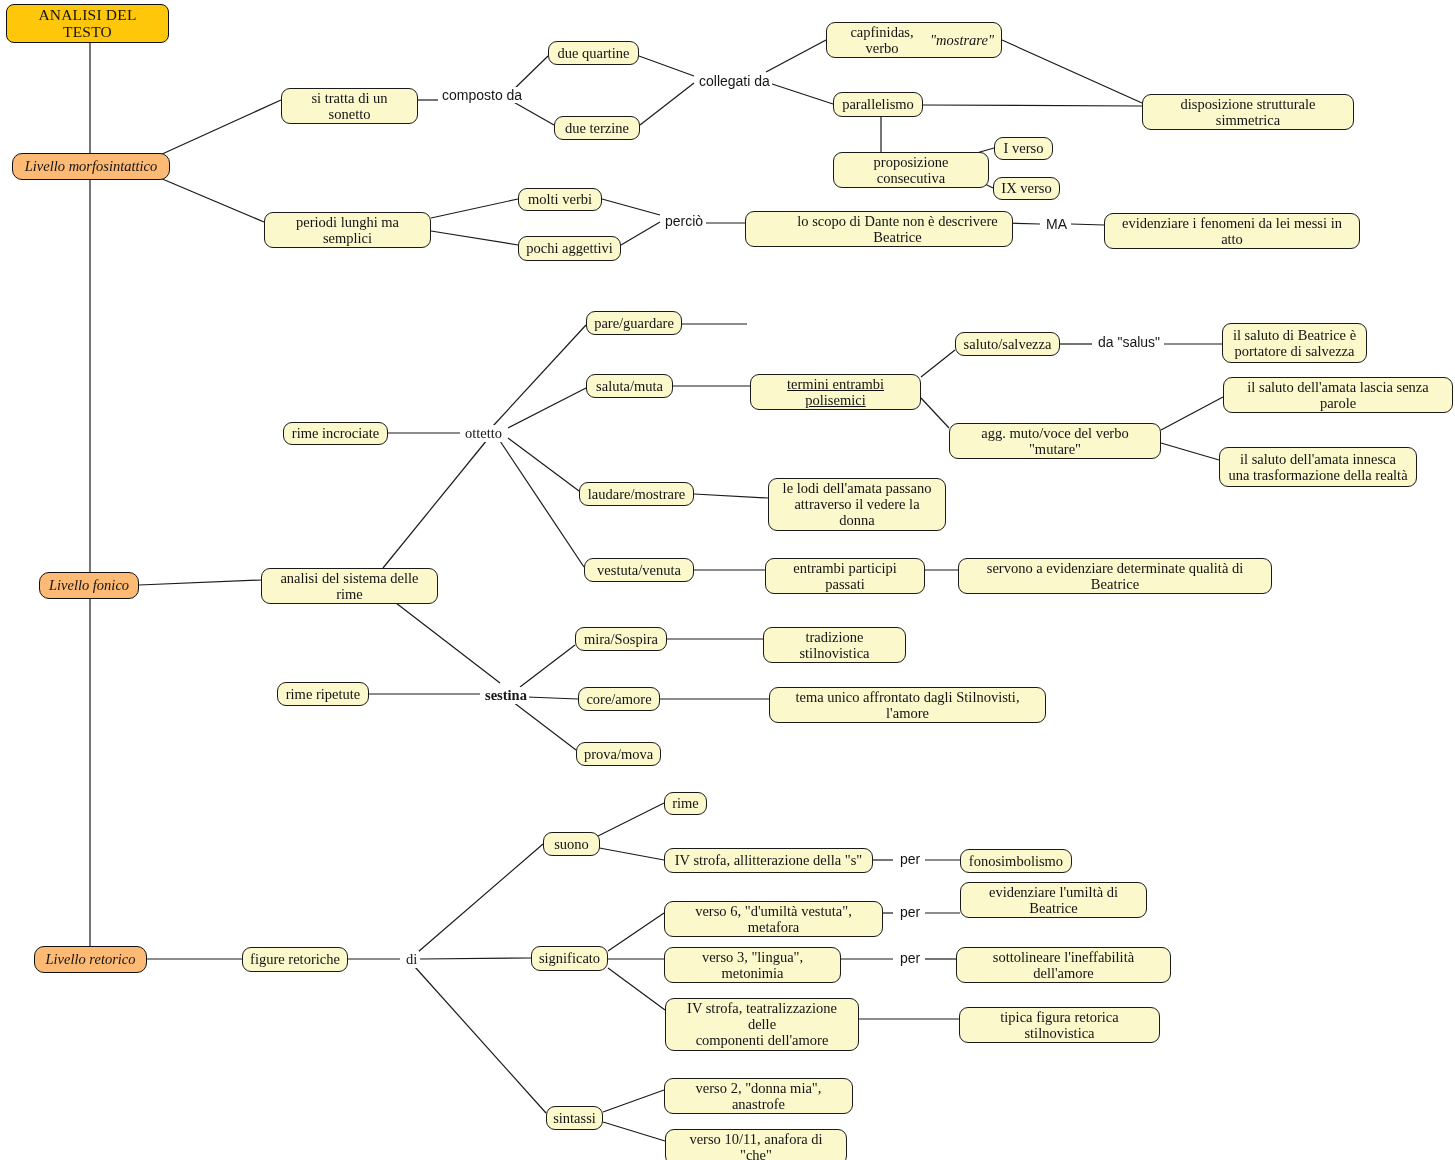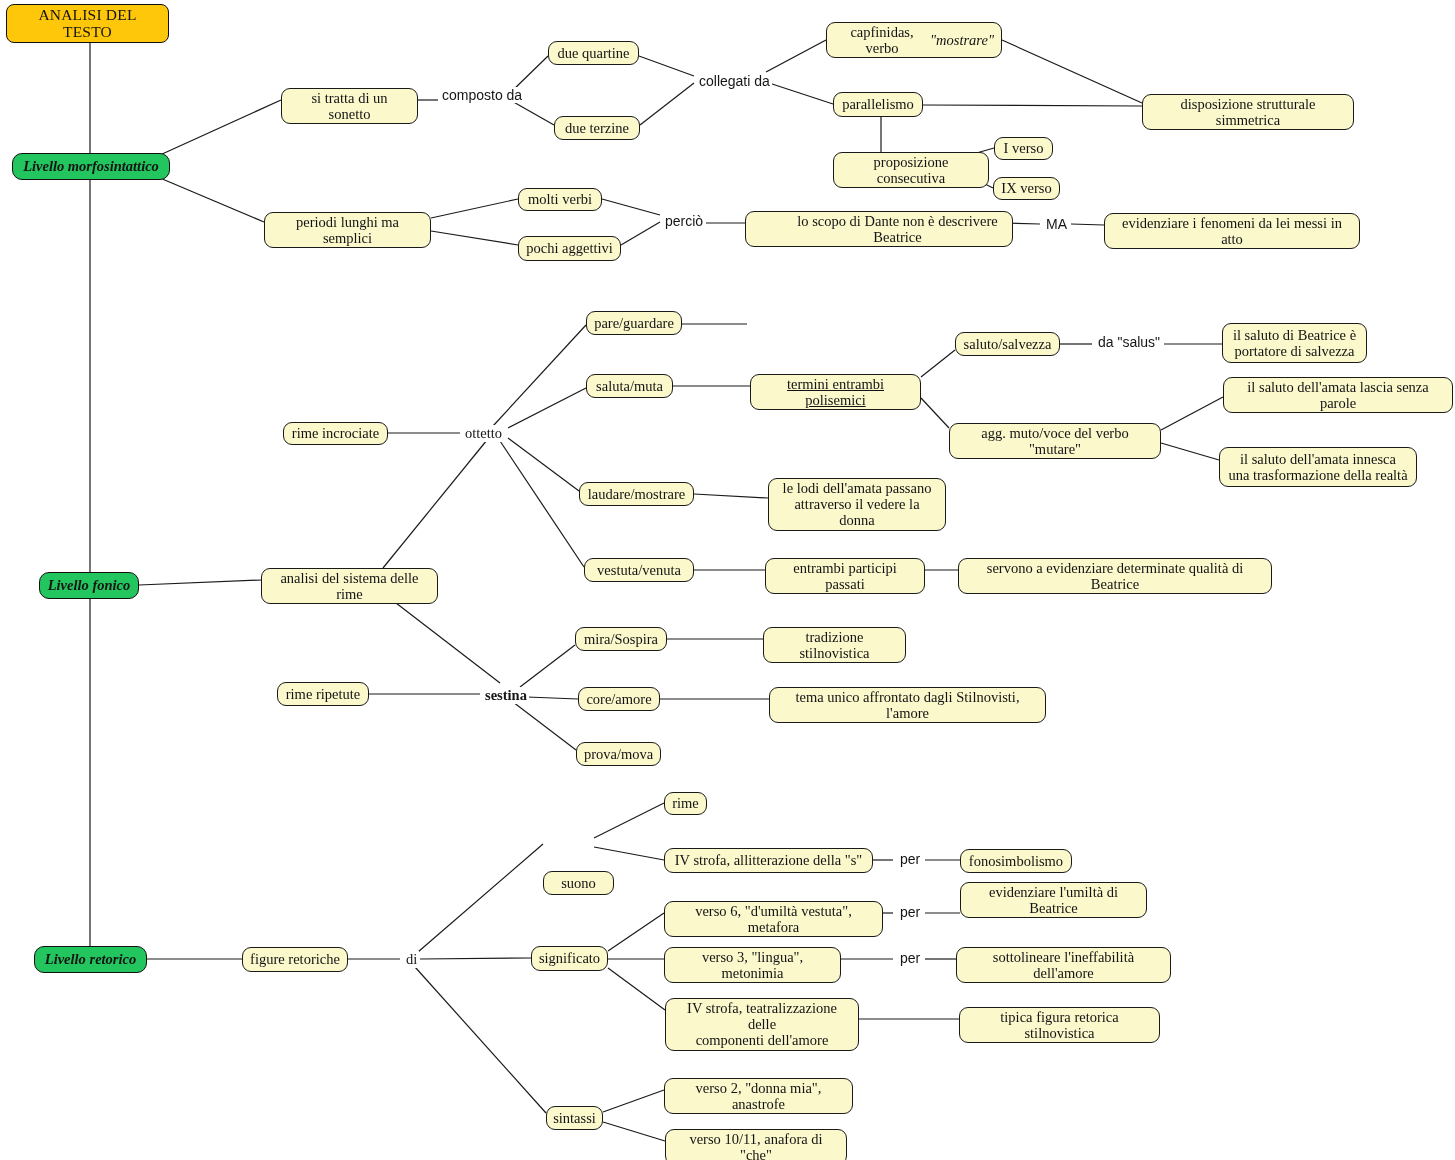--- a/index.html
+++ b/index.html
@@ -25,25 +25,25 @@
     z-index:5;
   }
   .node.title{
     background:#ffc709;
     border-color:#111;
     border-radius:8px;
     font-size:15.5px;
     letter-spacing:.2px;
   }
   .node.level{
-    background:#22c55e;
+    background:#fdba74;
     border-color:#111;
     border-radius:10px;
     font-style:italic;
-    font-weight:bold;
+    font-weight:normal;
     font-size:14.5px;
   }
   .link-label{
     position:absolute;
     color:#161616;
     font-family:"Liberation Sans","DejaVu Sans",sans-serif;
     font-size:14px;
     background:#ffffff;
     padding:0 2px;
     white-space:nowrap;
@@ -171,21 +171,21 @@
     <div class="node" style="left: 765px; top: 558px; width: 160px; min-height: 24px;">entrambi participi passati</div>
     <div class="node" style="left: 958px; top: 558px; width: 314px; min-height: 24px;">servono a evidenziare determinate qualità di Beatrice</div>
     <div class="node" style="left: 277px; top: 682px; width: 92px; min-height: 24px;">rime ripetute</div>
     <div class="node" style="left: 575px; top: 627px; width: 92px; min-height: 24px;">mira/Sospira</div>
     <div class="node" style="left: 763px; top: 627px; width: 143px; min-height: 24px;">tradizione stilnovistica</div>
     <div class="node" style="left: 578px; top: 687px; width: 82px; min-height: 24px;">core/amore</div>
     <div class="node" style="left: 769px; top: 687px; width: 277px; min-height: 24px;">tema unico affrontato dagli Stilnovisti, l'amore</div>
     <div class="node" style="left: 576px; top: 742px; width: 85px; min-height: 24px;">prova/mova</div>
     <div class="node level" style="left: 34px; top: 946px; width: 113px; min-height: 27px;">Livello retorico</div>
     <div class="node" style="left: 242px; top: 947px; width: 106px; min-height: 25px;">figure retoriche</div>
-    <div class="node" style="left: 543px; top: 832px; width: 71px; min-height: 24px; margin-top: 39px;">suono</div>
+    <div class="node" style="left: 543px; top: 832px; width: 57px; min-height: 24px;">suono</div>
     <div class="node" style="left: 664px; top: 792px; width: 43px; min-height: 23px;">rime</div>
     <div class="node" style="left: 664px; top: 848px; width: 209px; min-height: 25px;">IV strofa, allitterazione della "s"</div>
     <div class="node" style="left: 960px; top: 849px; width: 112px; min-height: 24px;">fonosimbolismo</div>
     <div class="node" style="left: 531px; top: 946px; width: 77px; min-height: 25px;">significato</div>
     <div class="node" style="left: 664px; top: 901px; width: 219px; min-height: 25px;">verso 6, "d'umiltà vestuta", metafora</div>
     <div class="node" style="left: 960px; top: 882px; width: 187px; min-height: 25px;">evidenziare l'umiltà di Beatrice</div>
     <div class="node" style="left: 664px; top: 947px; width: 177px; min-height: 25px;">verso 3, "lingua", metonimia</div>
     <div class="node" style="left: 956px; top: 947px; width: 215px; min-height: 25px;">sottolineare l'ineffabilità dell'amore</div>
     <div class="node" style="left: 665px; top: 998px; width: 194px; min-height: 42px;">IV strofa, teatralizzazione delle
 componenti dell'amore</div>

